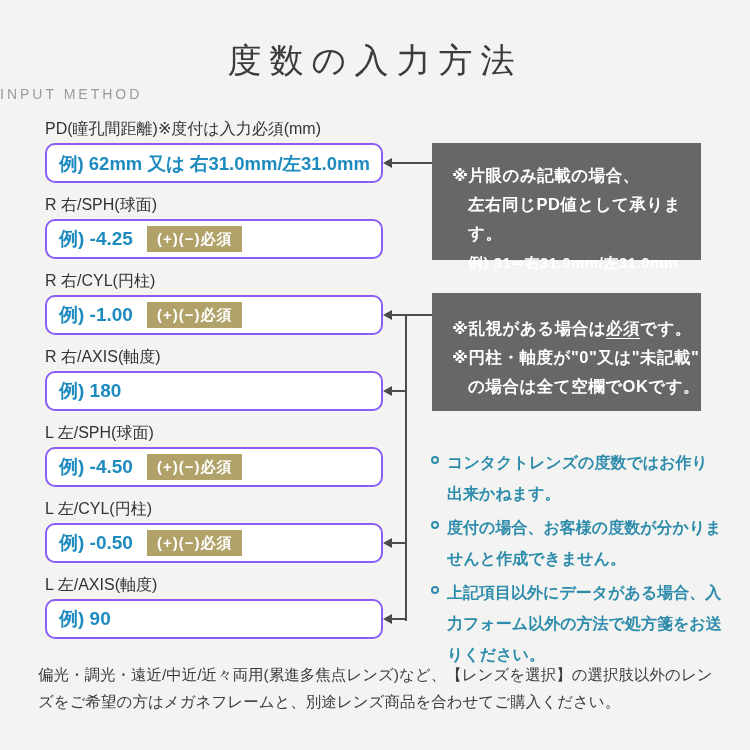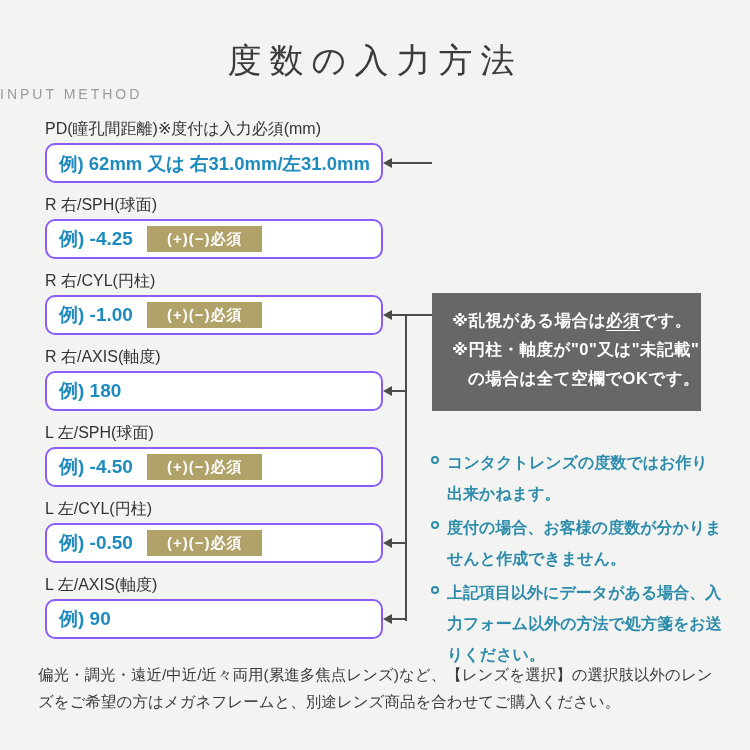--- a/index.html
+++ b/index.html
@@ -28,29 +28,29 @@
   .field-box {
     width:338px; height:40px; background:#ffffff;
     border:2px solid #8b5cf6; border-radius:10px;
     display:flex; align-items:center; padding:0 12px;
     white-space:nowrap; overflow:hidden;
   }
   .example { font-size:19px; font-weight:bold; color:#1e8bbf; }
   .badge {
     margin-left:14px; background:#b1a269; color:#ffffff;
     font-weight:bold; font-size:15px; line-height:1;
-    padding:5px 20px 6px; letter-spacing:1px;
+    padding:5px 10px 6px; letter-spacing:1px;
   }
   .note-box {
     position:absolute; left:432px; width:269px; background:#676767;
     color:#ffffff; font-weight:bold; padding:18px 0 0 20px;
     font-size:16.5px; line-height:29px; letter-spacing:0.5px;
   }
   #note-pd { top:143px; height:117px; }
-  #note-astig { top:293px; height:118px; padding-top:13px; }
+  #note-astig { top:293px; height:118px; padding-top:21px; }
   .note-indent { padding-left:16px; }
   .note-small { font-size:15px; }
   .u { text-decoration:underline; text-underline-offset:4px; }
   .bullets { position:absolute; left:430px; top:447px; width:292px; list-style:none; }
   .bullets li {
     display:flex; align-items:flex-start;
     color:#2d8cab; font-weight:bold; font-size:16px;
     line-height:31px; margin-bottom:3px;
   }
   .dot {
@@ -129,20 +129,25 @@
 
     <div class="field-row">
       <div class="field-label">L 左/AXIS(軸度)</div>
       <div class="field-box">
         <span class="example">例) 90</span>
       </div>
     </div>
 
   </div>
 
+  <div class="note-box" id="note-pd">
+    <div>※片眼のみ記載の場合、</div>
+    <div class="note-indent">左右同じPD値として承ります。</div>
+    <div class="note-indent note-small">例) 31⇒右31.0mm/左31.0mm</div>
+  </div>
 
   <div class="note-box" id="note-astig">
     <div><span>※乱視がある場合は</span><span class="u">必須</span><span>です。</span></div>
     <div>※円柱・軸度が"0"又は"未記載"</div>
     <div class="note-indent">の場合は全て空欄でOKです。</div>
   </div>
 
   <ul class="bullets">
     <li>
         <span class="dot"></span>

